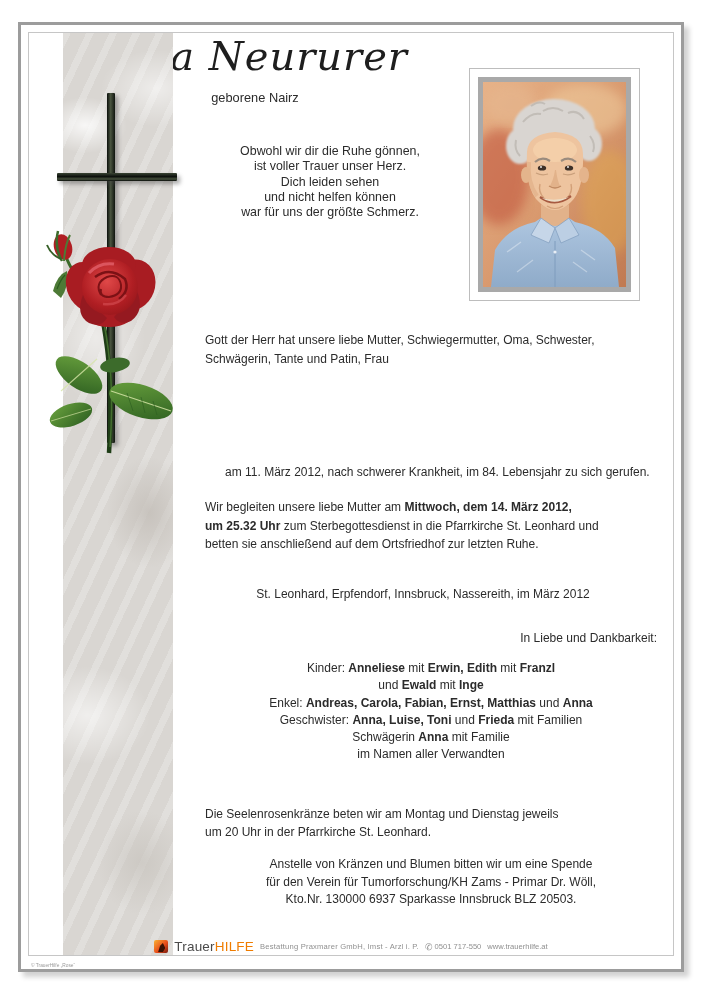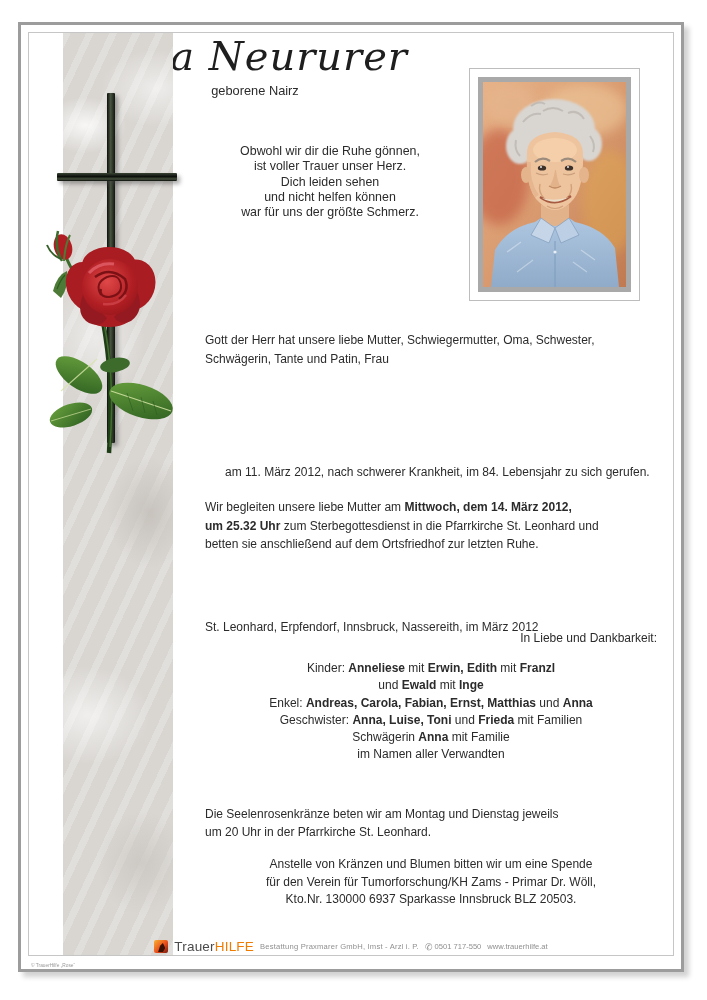--- a/index.html
+++ b/index.html
@@ -53,24 +53,24 @@
 
   
   .txt { position:absolute; font-size:12px; line-height:17.5px; color:#2b2b2b; }
   .poem { left:191px; top:111px; width:220px; text-align:center; font-size:12.4px; line-height:15.3px; }
   .intro { left:176px; top:298px; width:462px; line-height:19px; }
   .name-block { left:176px; top:352px; width:452px; text-align:center; }
   .deceased-name {
     font-family:"DejaVu Serif", serif; font-style:italic; font-weight:400;
     font-size:40px; line-height:46px; color:#1e1e1e; letter-spacing:1px;
   }
-  .maiden { font-size:12.8px; margin-top:4px; }
+  .maiden { font-size:12.8px; margin-top:11px; }
   .death-line { left:160px; top:431px; width:462px;margin-left:36px; }
   .funeral { left:176px; top:465px; width:462px; line-height:18.6px; }
-  .places { left:176px; top:553px; width:452px; text-align:left;margin-top:33px; }
+  .places { left:168px; top:553px; width:452px; text-align:center; }
   .gratitude { left:176px; top:597px; width:452px; text-align:right; }
   .family { left:176px; top:627px; width:452px; text-align:center; line-height:17.3px; }
   .rosary { left:176px; top:761px; width:452px; text-align:left; line-height:17.6px;margin-top:12px; }
   .donation { left:176px; top:823px; width:452px; text-align:center; line-height:17.6px; }
   .txt b { font-weight:700; }
 
   
   .footer {
     position:absolute; left:0; top:906px; width:100%;
     display:flex; justify-content:center; align-items:center; gap:6px;

